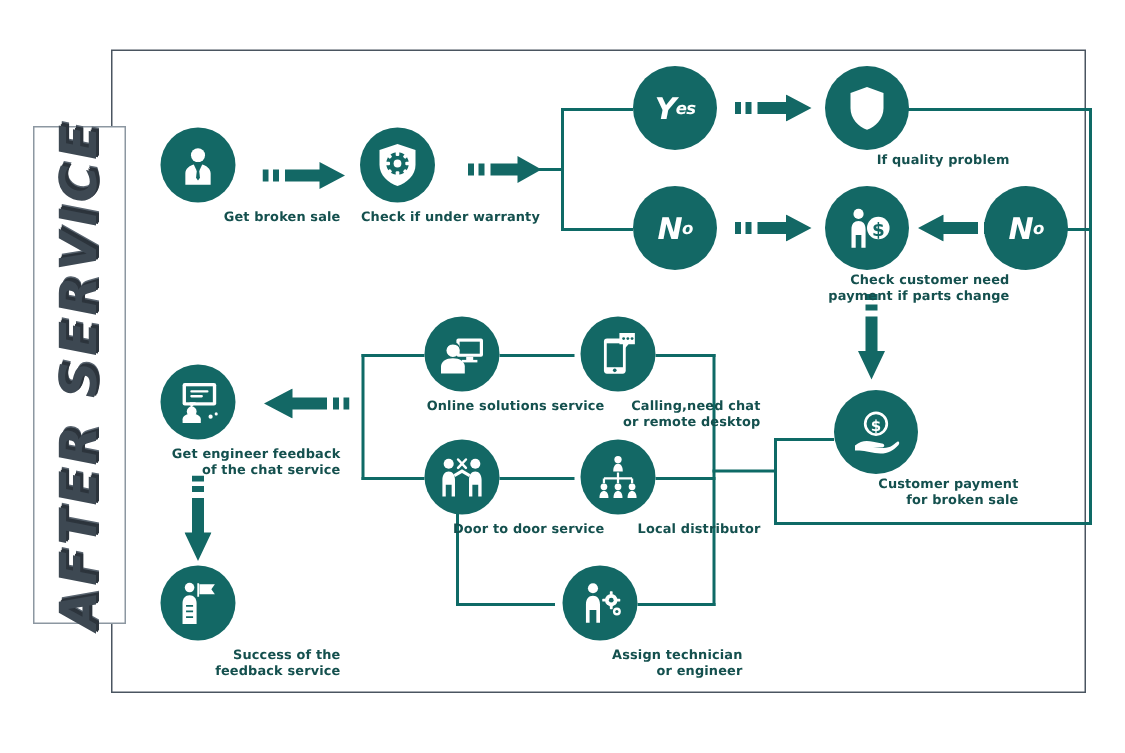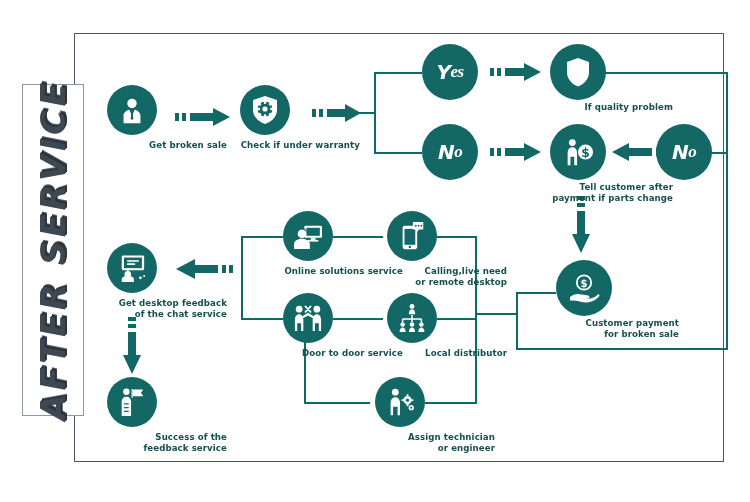--- a/index.html
+++ b/index.html
@@ -119,21 +119,21 @@
     height: 56px;
     display: flex;
     align-items: center;
     justify-content: center;
     color: #ffffff;
     font-size: 20px;
     font-weight: bold;
     font-style: italic;
     letter-spacing: -0.5px;
   }
-  .dec-label .sm { font-size: 17px; font-family: Liberation Serif, serif; }
+  .dec-label .sm { font-size: 11px; }
 
   
   .arrow {
     position: absolute;
     width: 0;
     height: 0;
   }
   .arrow svg { position: absolute; display: block; }
 </style>
 </head>
@@ -309,21 +309,21 @@
   <div class="node" style="left:578px; top:152px;">
     <div class="disc disc-lg">
       <svg width="32" height="30" viewBox="0 0 34 30">
         <circle cx="11" cy="5" r="3.6" fill="#ffffff"></circle>
         <path d="M6 29 L6 16 C6 12 8 10 11 10 C14 10 16 12 16 16 L16 29 L13 29 L13 20 L9 20 L9 29 Z" fill="#ffffff"></path>
         <circle cx="25" cy="15" r="8" fill="#ffffff"></circle>
         <text x="25" y="20.5" font-family="DejaVu Sans, sans-serif" font-size="13" font-weight="bold" fill="#136865" text-anchor="middle">$</text>
       </svg>
     </div>
     <div class="cap">
-      <span>Tell customer after</span><br>
+      <span>Check customer need</span><br>
       <span>payment if parts change</span>
     </div>
   </div>
 
   <div class="node" style="left:684px; top:152px;">
     <div class="disc disc-lg"></div>
     <div class="dec-label">
       <span>N</span>
         <span class="sm">o</span>
     </div>
@@ -364,21 +364,21 @@
         <rect x="3" y="5" width="15.5" height="25" rx="2.2" fill="#ffffff"></rect>
         <rect x="5" y="8.4" width="11.5" height="17" fill="#136865"></rect>
         <circle cx="10.7" cy="27.6" r="1.3" fill="#136865"></circle>
         <path d="M14 1 L25 1 L25 9 L20.5 9 L17.5 12.5 L17.5 9 L14 9 Z" fill="#ffffff"></path>
         <circle cx="17" cy="5" r="1" fill="#136865"></circle>
         <circle cx="20" cy="5" r="1" fill="#136865"></circle>
         <circle cx="23" cy="5" r="1" fill="#136865"></circle>
       </svg>
     </div>
     <div class="cap">
-      <span>Calling,live need</span><br>
+      <span>Calling,need chat</span><br>
       <span>or remote desktop</span>
     </div>
   </div>
 
   <div class="node" style="left:308px; top:318px;">
     <div class="disc">
       <svg width="32" height="28" viewBox="0 0 34 30">
         <circle cx="7.5" cy="5.5" r="3.6" fill="#ffffff"></circle>
         <path d="M3 29 L3 17 C3 13.4 4.8 11 7.5 11 C10.2 11 12 13.4 12 17 L12 29 L9.6 29 L9.6 20.6 L5.4 20.6 L5.4 29 Z" fill="#ffffff"></path>
         <circle cx="26.5" cy="5.5" r="3.6" fill="#ffffff"></circle>
@@ -440,21 +440,21 @@
           <rect x="10.5" y="6.6" width="13" height="1.7" rx="0.8"></rect>
           <rect x="10.5" y="10" width="9" height="1.7" rx="0.8"></rect>
         </g>
         <circle cx="11.5" cy="21.8" r="3.5" fill="#ffffff"></circle>
         <path d="M5 30 L5 27.4 C5 24.8 8 23.4 11.5 23.4 C15 23.4 18 24.8 18 27.4 L18 30 Z" fill="#ffffff"></path>
         <circle cx="25" cy="25.5" r="1.5" fill="#ffffff"></circle>
         <circle cx="29" cy="23.5" r="1.1" fill="#ffffff"></circle>
       </svg>
     </div>
     <div class="cap">
-      <span>Get desktop feedback</span><br>
+      <span>Get engineer feedback</span><br>
       <span>of the chat service</span>
     </div>
   </div>
 
   <div class="node" style="left:132px; top:402px;">
     <div class="disc">
       <svg width="30" height="30" viewBox="0 0 32 32">
         <circle cx="10" cy="5" r="3.4" fill="#ffffff"></circle>
         <path d="M5 31 L5 16 C5 12.6 7 10.4 10 10.4 C13 10.4 15 12.6 15 16 L15 31 Z" fill="#ffffff"></path>
         <path d="M7.5 18 L12.5 18 M7.5 22 L12.5 22 M7.5 26 L12.5 26" stroke="#136865" stroke-width="1.3"></path>

